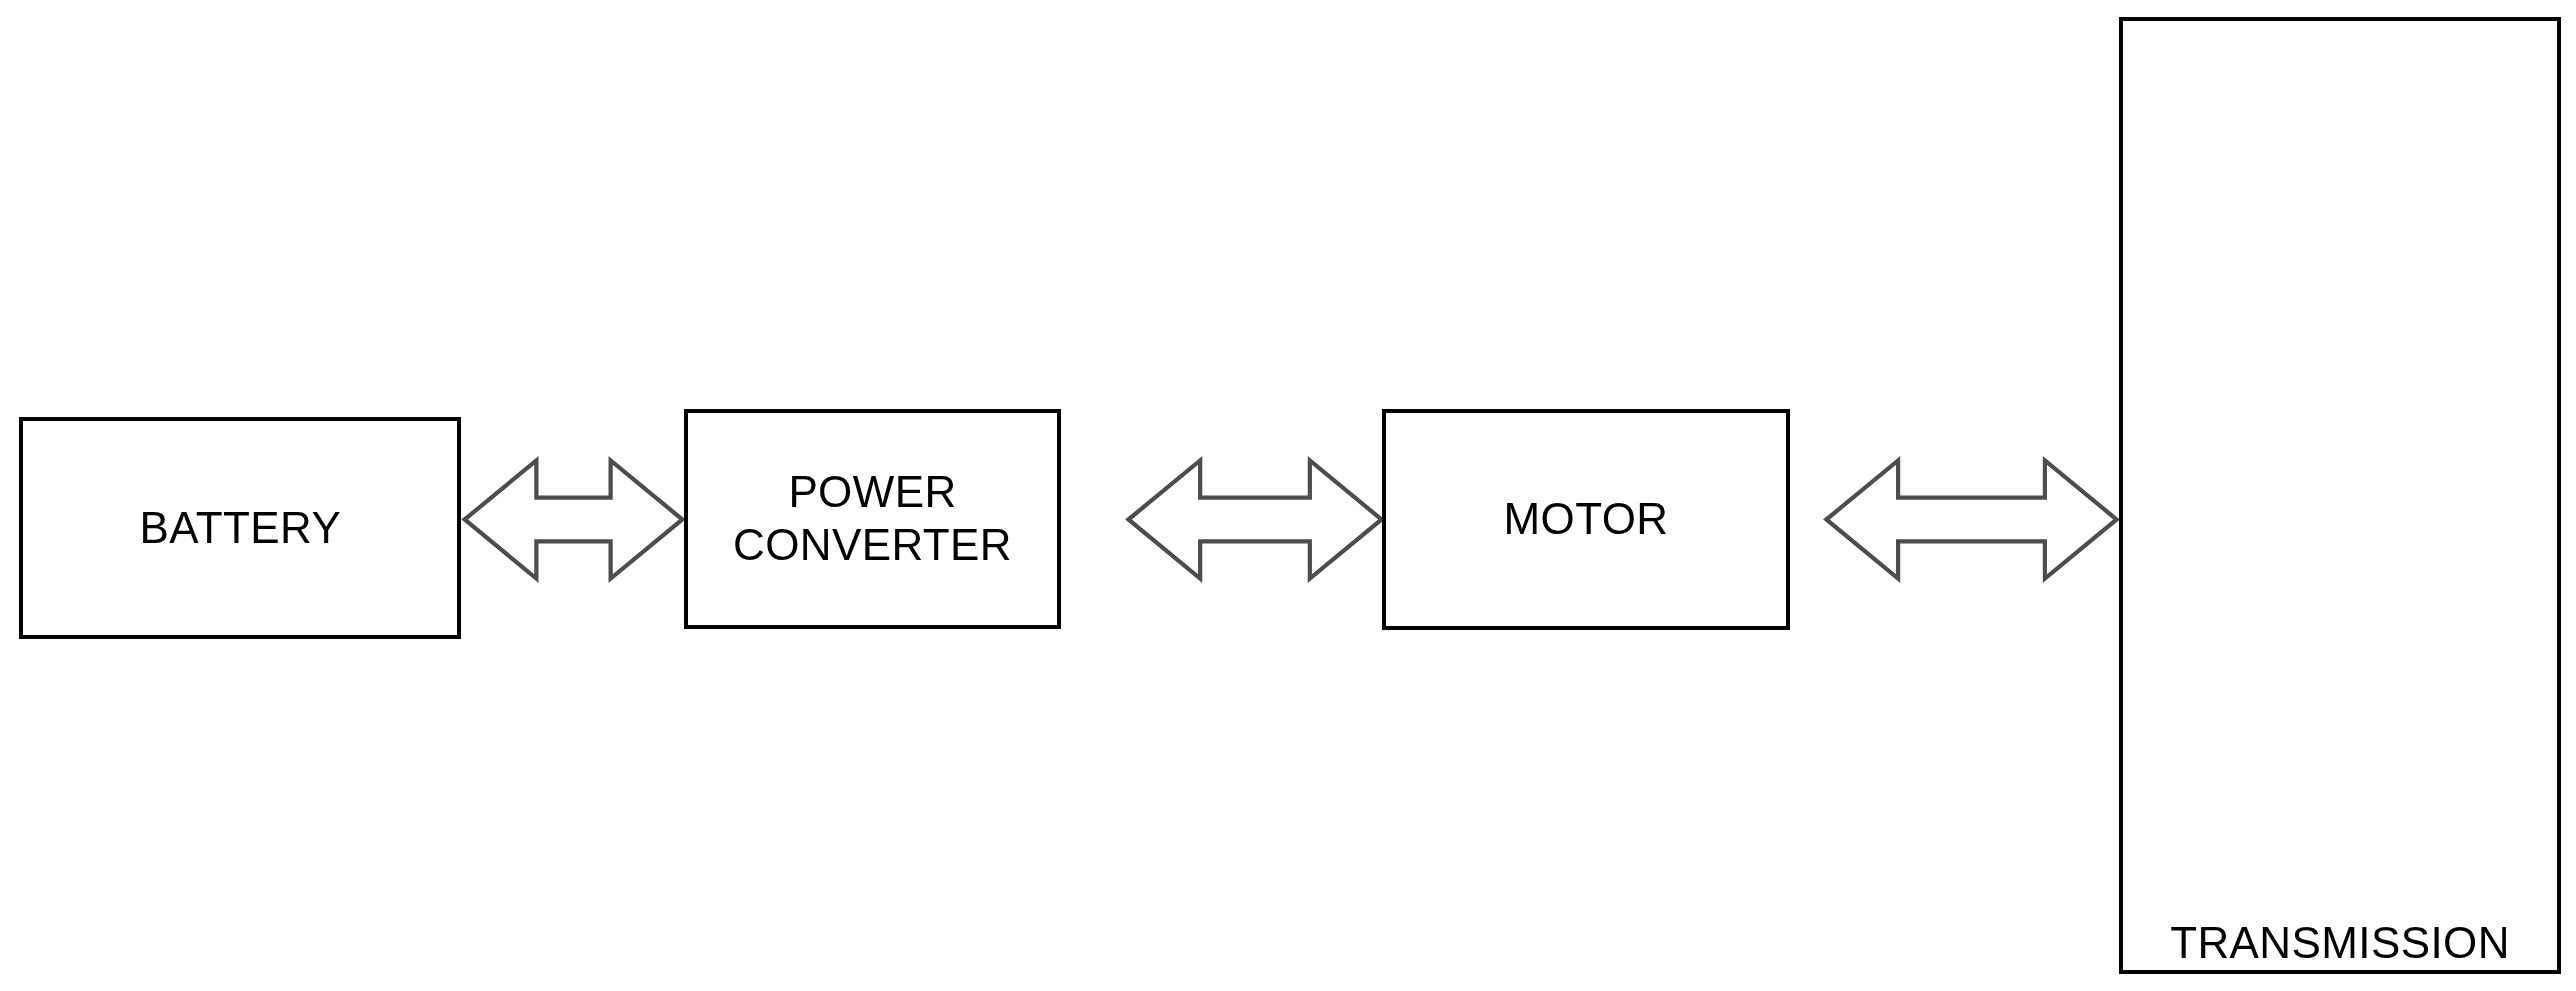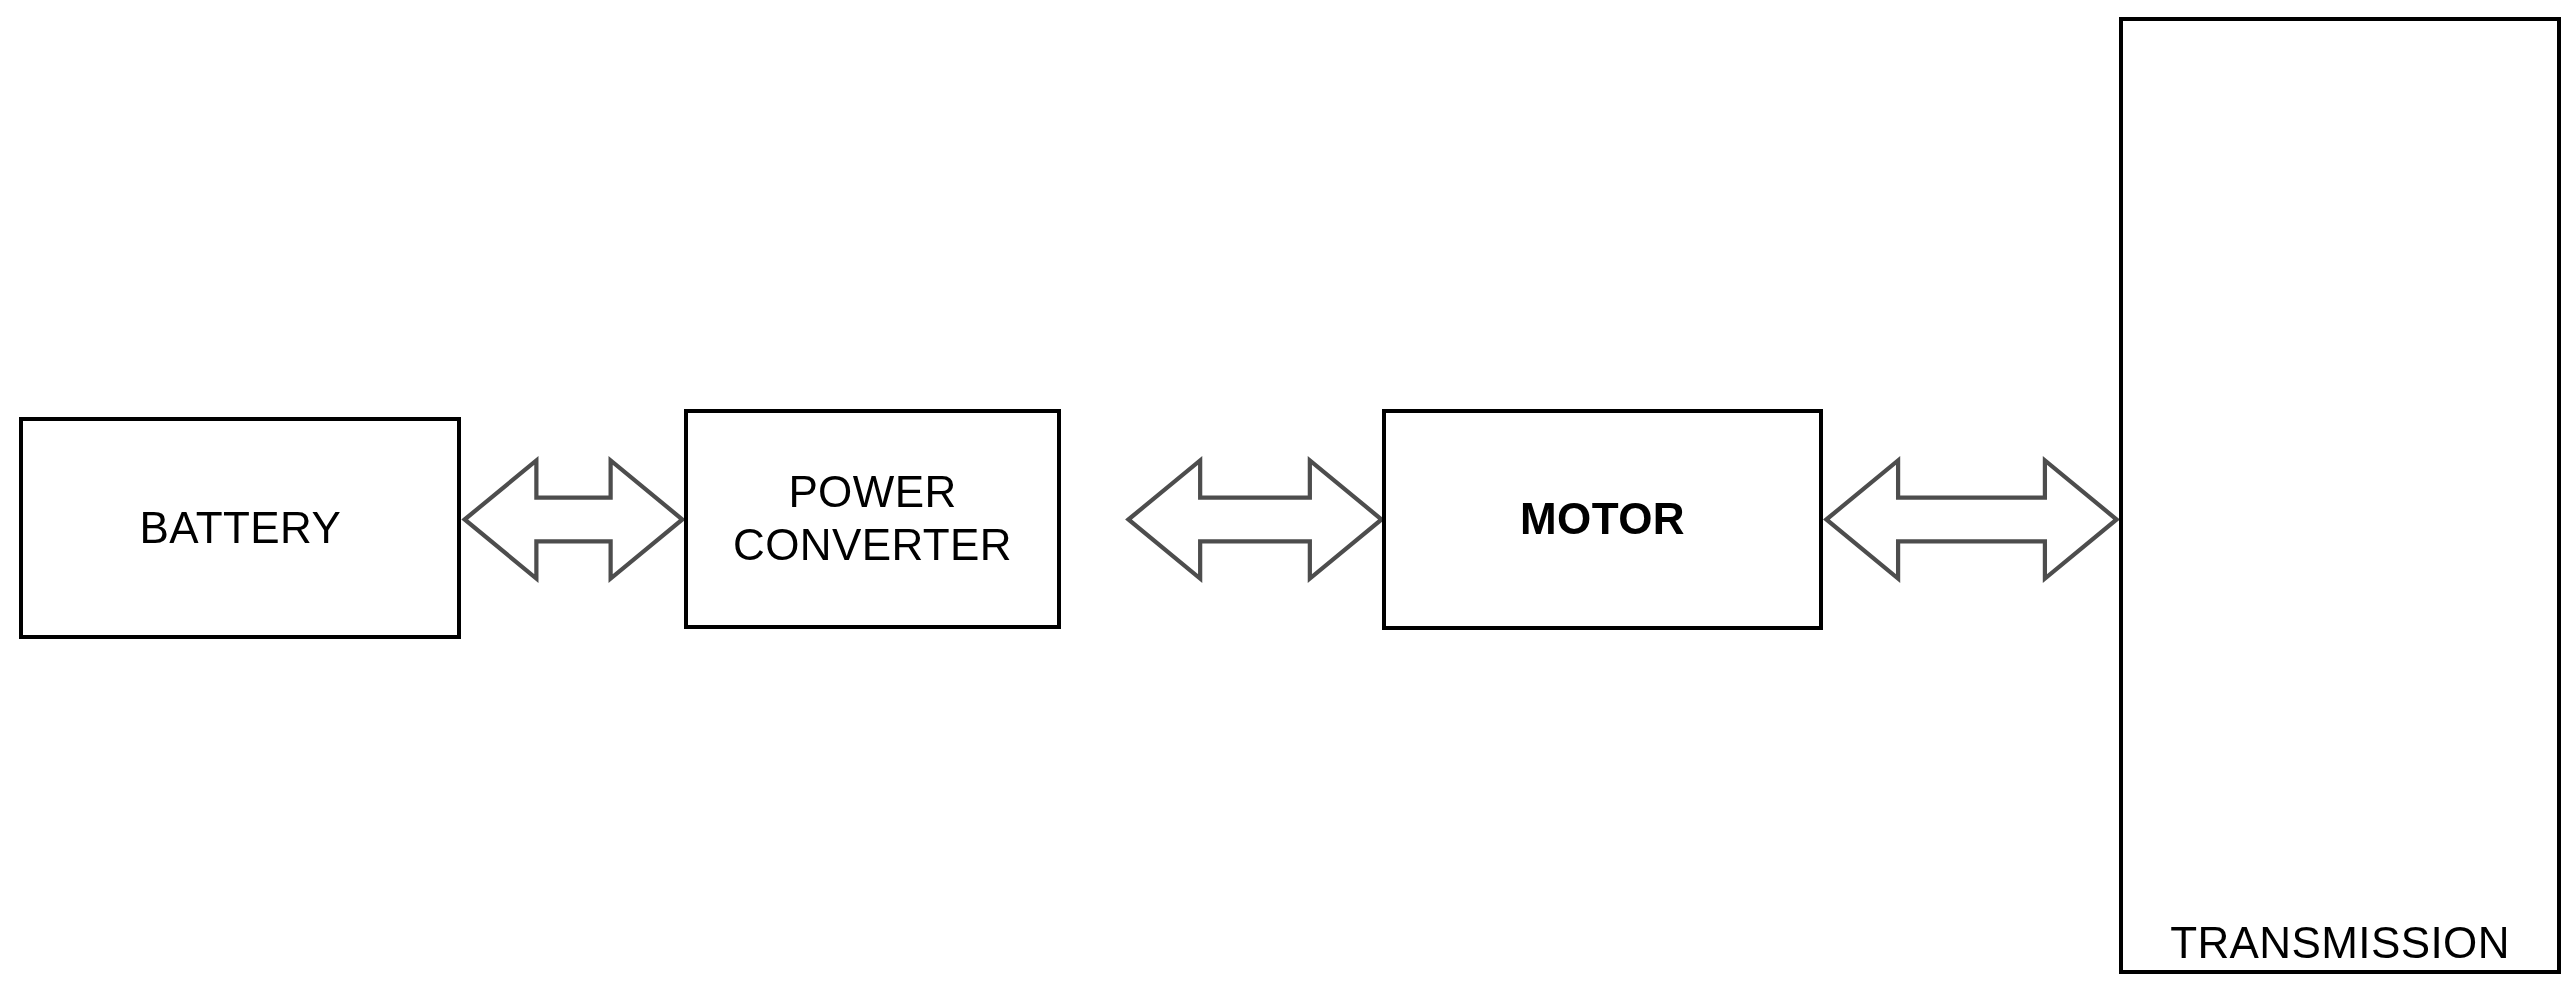--- a/index.html
+++ b/index.html
@@ -38,21 +38,21 @@
     display: block;
   }
   .arrow polygon {
     fill: #ffffff;
     stroke: #4d4d4d;
     stroke-width: 5;
     stroke-linejoin: miter;
   }
   #node-battery        { left: 19.4px;   top: 417px; width: 442px; height: 222px; }
   #node-power-converter{ left: 684px;  top: 409px; width: 377px; height: 220px; }
-  #node-motor          { left: 1382px; top: 409px; width: 441px; height: 221px; font-weight: bold; }
+  #node-motor          { left: 1382px; top: 409px; width: 408px; height: 221px; }
   #node-transmission   { left: 2119px; top: 17px;  width: 442px; height: 957px; align-items: flex-end; }
   #arrow-battery-power-converter { left: 461px;  }
   #arrow-power-converter-motor   { left: 1125px; }
   #arrow-motor-transmission      { left: 1823px; }
 </style>
 </head>
 <body>
 
 <div class="canvas">
 

